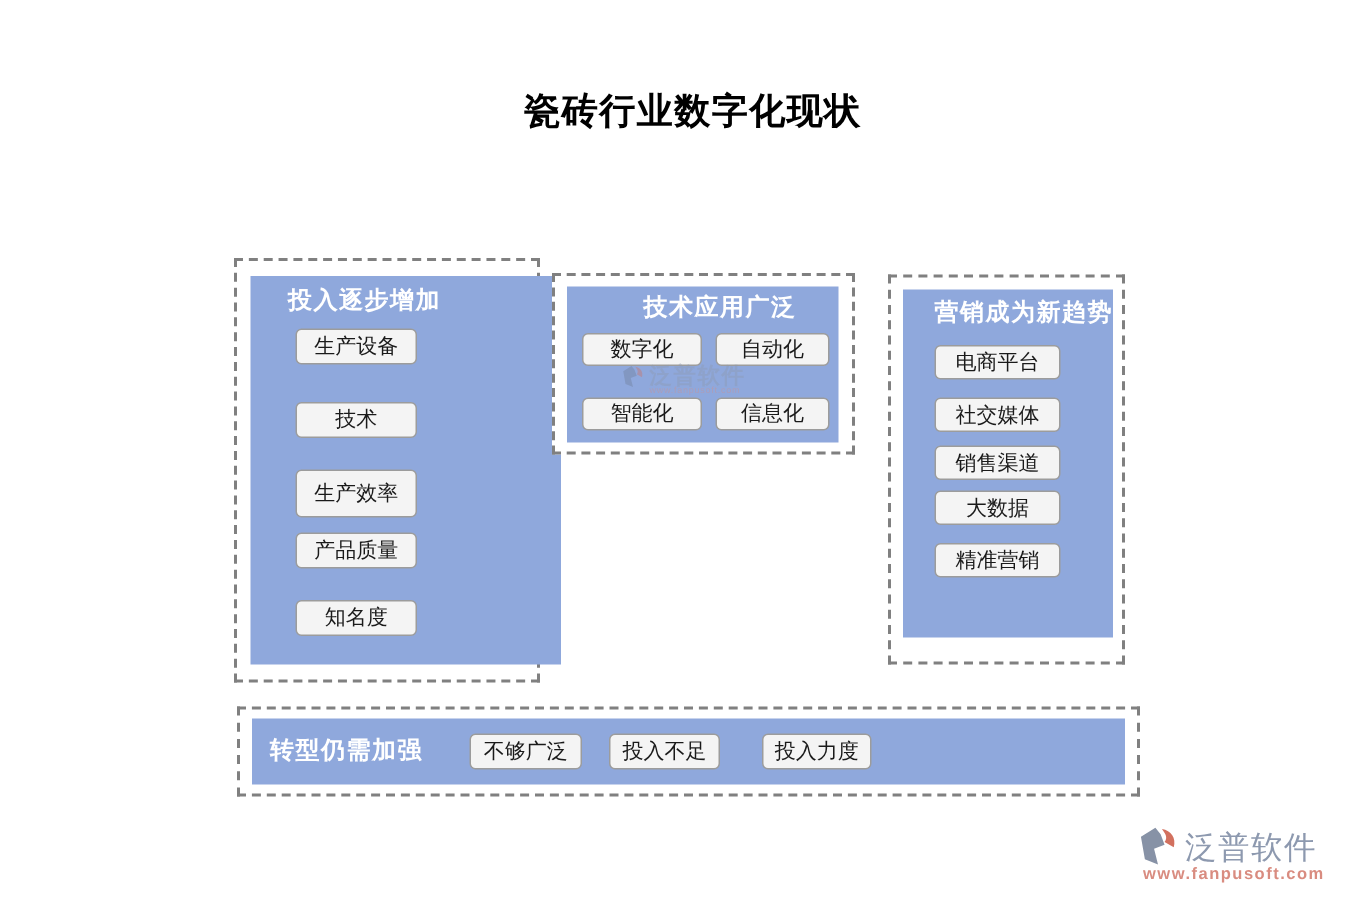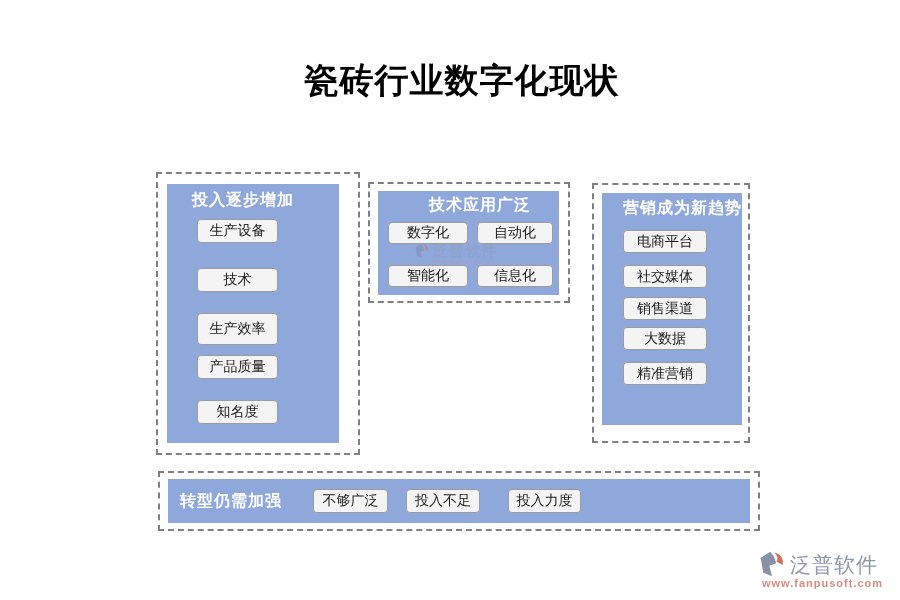--- a/index.html
+++ b/index.html
@@ -5,21 +5,21 @@
   html,body{margin:0;padding:0;}
   body{
     width:900px;height:600px;position:relative;overflow:hidden;
     background:#ffffff;
     font-family:"Liberation Sans","DejaVu Sans",sans-serif;
   }
   .title{
     position:absolute;top:58px;left:0;right:0;margin:0;
     text-align:center;
     font-family:"DejaVu Serif","Liberation Serif",serif;
-    font-size:34px;font-weight:bold;color:var(--title-text,#000);
+    font-size:24px;font-weight:bold;color:var(--title-text,#000);
     letter-spacing:1px;
     padding-left:24px;
   }
   .panel{
     position:absolute;
     border:2px dashed var(--dash,#808080);
     background:#ffffff;
   }
   .fill{
     position:absolute;
@@ -35,21 +35,21 @@
     position:absolute;
     background:var(--box-bg,#F4F4F4);
     border:1px solid var(--box-border,#9C9C9C);
     border-radius:4px;
     display:flex;align-items:center;justify-content:center;
     font-size:14px;color:var(--box-text,#1A1A1A);
     white-space:nowrap;box-sizing:border-box;
   }
   
   #p-inv{left:156px;top:172px;width:200px;height:279px;}
-  #p-inv .fill{left:9px;top:10px;width:172px;height:259px;}
+  #p-inv .fill{left:9px;top:10px;width:172px;height:259px;padding-left:35px;}
   #p-inv .hdr{left:0;top:6px;width:152px;}
   #p-tech{left:368px;top:182px;width:198px;height:117px;}
   #p-tech .fill{left:8px;top:7px;width:181px;height:104px;}
   #p-tech .hdr{left:4px;top:4px;width:196px;}
   #p-mkt{left:592px;top:183px;width:154px;height:256px;}
   #p-mkt .fill{left:8px;top:8px;width:140px;height:232px;}
   #p-mkt .hdr{left:0;top:5px;width:140px;text-align:right;}
   #p-trans{left:158px;top:471px;width:598px;height:56px;}
   #p-trans .fill{left:8px;top:6px;width:582px;height:44px;}
   #p-trans .hdr{left:12px;top:0;height:44px;line-height:44px;text-align:right;}

